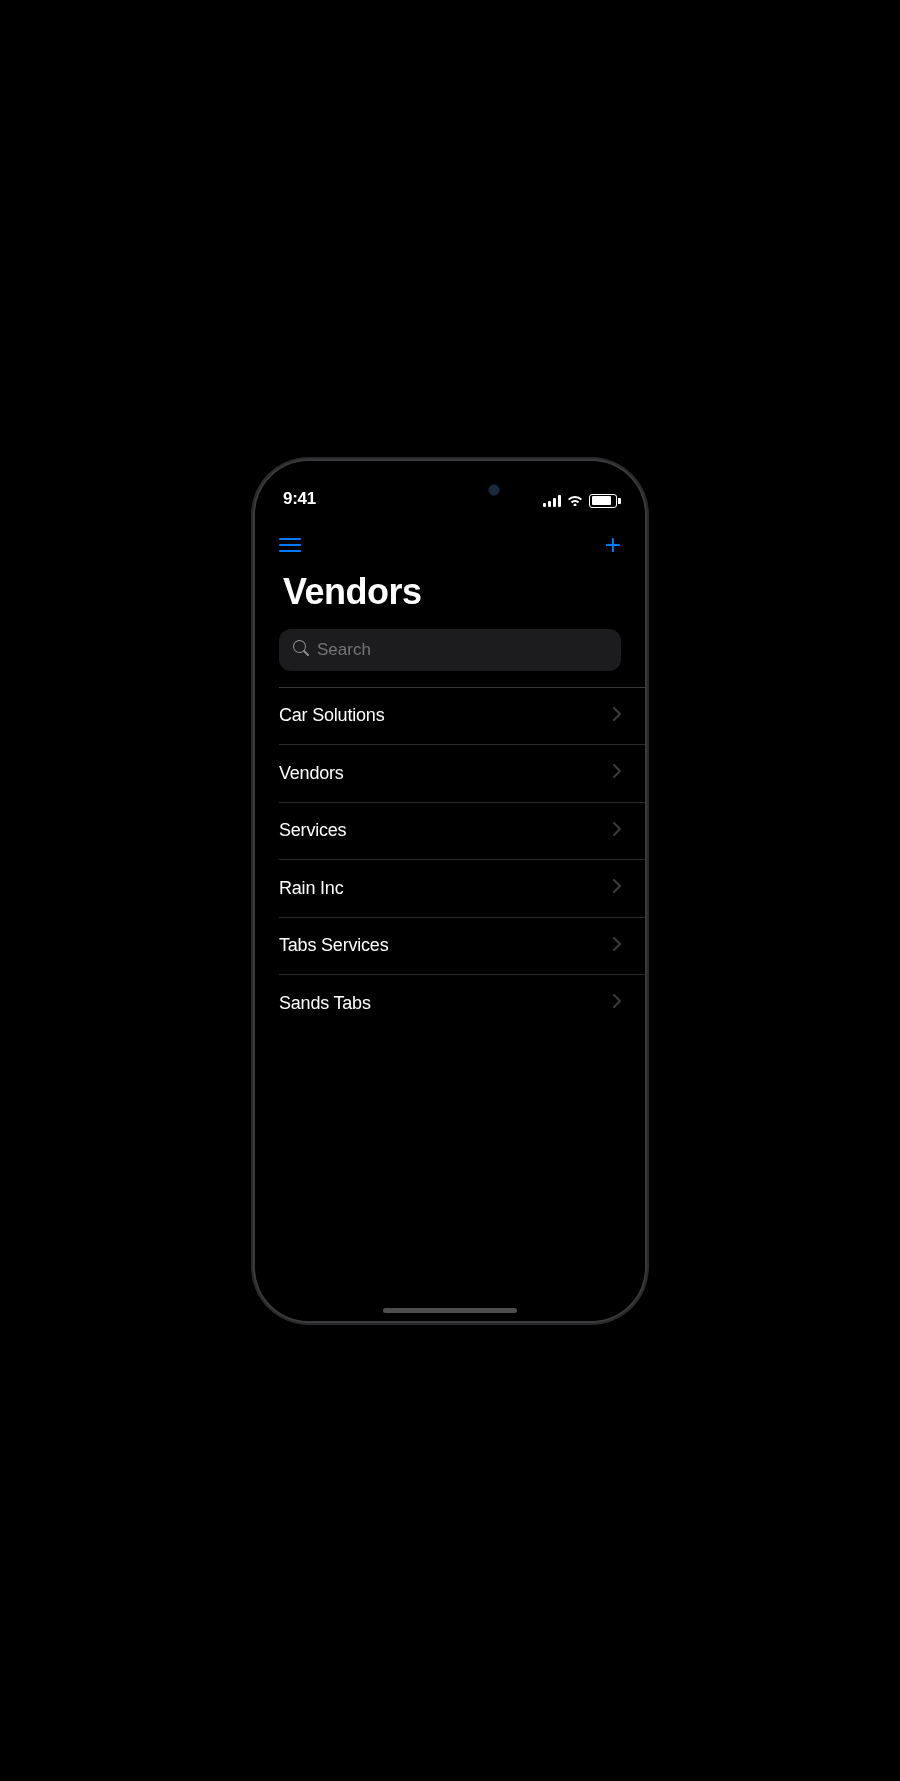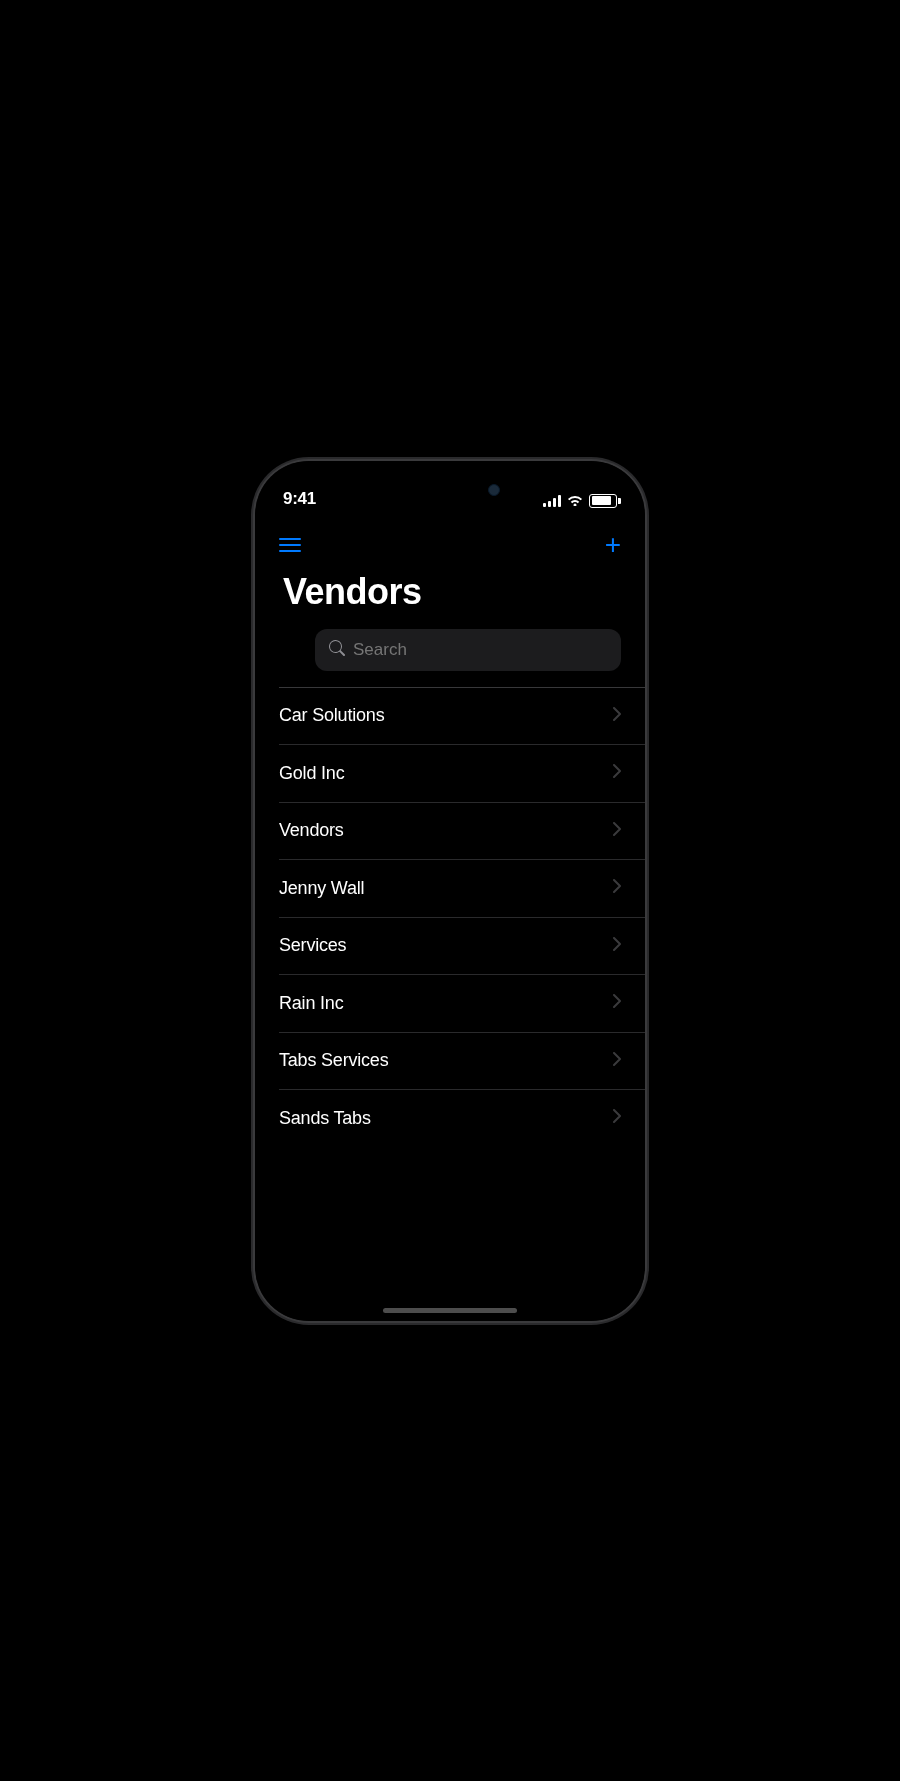--- a/index.html
+++ b/index.html
@@ -218,21 +218,20 @@
     }
 
     .search-bar {
       background: #1c1c1e;
       border-radius: 12px;
       height: 42px;
       display: flex;
       align-items: center;
       padding: 0 14px;
       gap: 8px;
-      margin-left: 36px;
     }
 
     .search-glass {
       color: #8e8e93;
       font-size: 16px;
     }
 
     .search-input {
       background: none;
       border: none;
@@ -362,39 +361,21 @@
             <div class="vendor-item">
               <span class="vendor-name">Car Solutions</span>
               <span class="chevron-icon"><svg width="8" height="14" viewBox="0 0 8 14" fill="#3a3a3c">
                   <path d="M1 1l6 6-6 6" stroke="#3a3a3c" stroke-width="2" stroke-linecap="round" stroke-linejoin="round" fill="none"></path>
                 </svg></span>
             </div>
             <div class="item-divider"></div>
           </li>
           <li>
             <div class="vendor-item">
-              <span class="vendor-name">Gold Inc</span>
-              <span class="chevron-icon"><svg width="8" height="14" viewBox="0 0 8 14" fill="#3a3a3c">
-                  <path d="M1 1l6 6-6 6" stroke="#3a3a3c" stroke-width="2" stroke-linecap="round" stroke-linejoin="round" fill="none"></path>
-                </svg></span>
-            </div>
-            <div class="item-divider"></div>
-          </li>
-          <li>
-            <div class="vendor-item">
               <span class="vendor-name">Vendors</span>
-              <span class="chevron-icon"><svg width="8" height="14" viewBox="0 0 8 14" fill="#3a3a3c">
-                  <path d="M1 1l6 6-6 6" stroke="#3a3a3c" stroke-width="2" stroke-linecap="round" stroke-linejoin="round" fill="none"></path>
-                </svg></span>
-            </div>
-            <div class="item-divider"></div>
-          </li>
-          <li>
-            <div class="vendor-item">
-              <span class="vendor-name">Jenny Wall</span>
               <span class="chevron-icon"><svg width="8" height="14" viewBox="0 0 8 14" fill="#3a3a3c">
                   <path d="M1 1l6 6-6 6" stroke="#3a3a3c" stroke-width="2" stroke-linecap="round" stroke-linejoin="round" fill="none"></path>
                 </svg></span>
             </div>
             <div class="item-divider"></div>
           </li>
           <li>
             <div class="vendor-item">
               <span class="vendor-name">Services</span>
               <span class="chevron-icon"><svg width="8" height="14" viewBox="0 0 8 14" fill="#3a3a3c">

